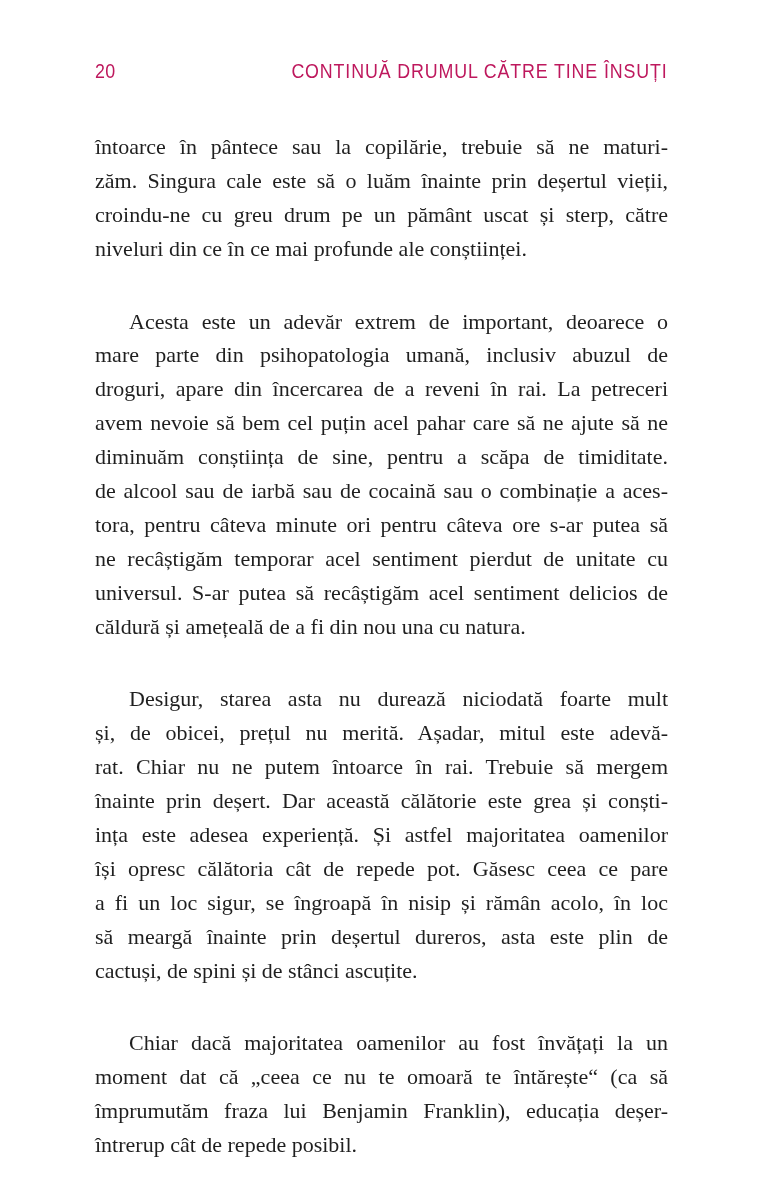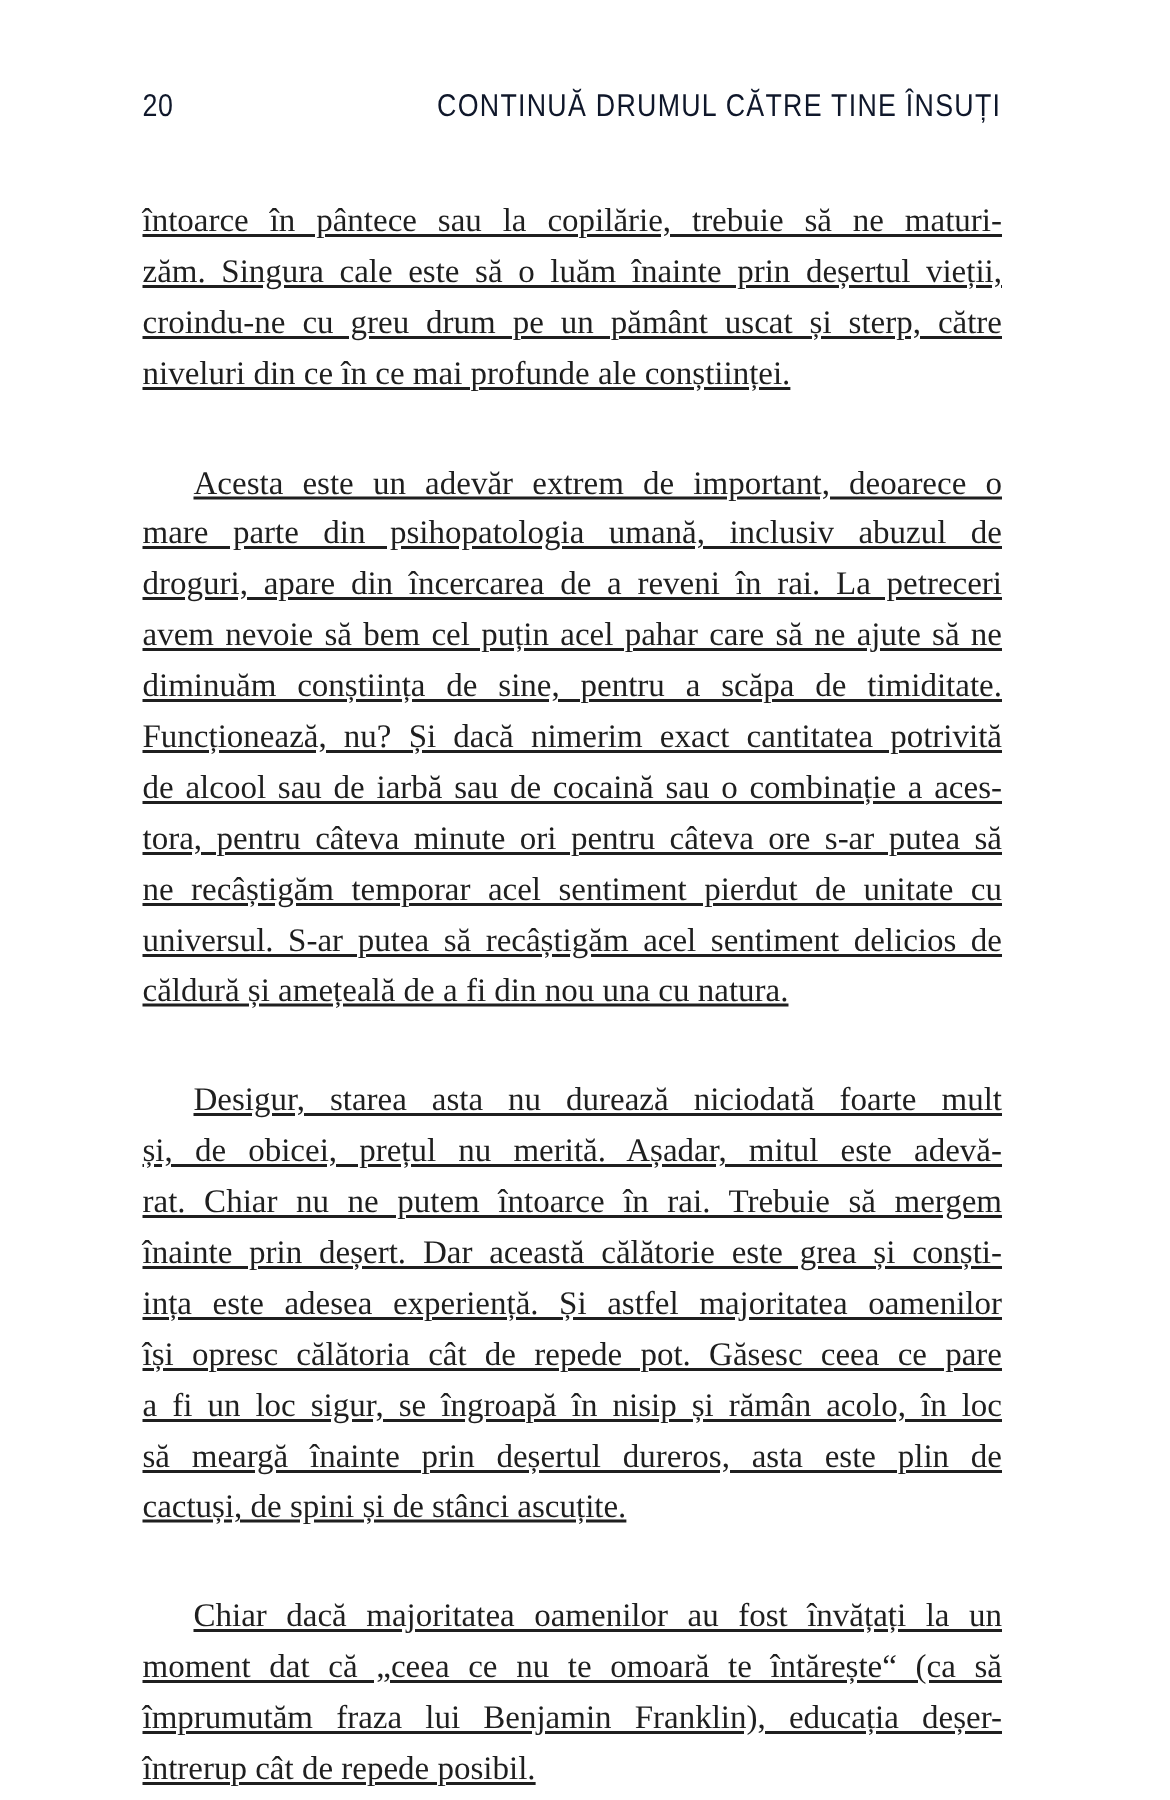--- a/index.html
+++ b/index.html
@@ -19,21 +19,21 @@
   .pagehead {
     position: absolute;
     top: 59px;
     left: 95px;
     width: 573px;
     height: 24px;
     display: flex;
     justify-content: space-between;
     align-items: baseline;
     font-family: "Liberation Sans", "DejaVu Sans", sans-serif;
-    color: #0f172a;
+    color: #be185d;
   }
   .pagenum {
     font-size: 21px;
     line-height: 24px;
     font-weight: 400;
     transform: scaleX(0.85);
     transform-origin: left center;
     letter-spacing: 0.5px;
   }
   .runhead {
@@ -55,21 +55,20 @@
     font-size: 22px;
     line-height: 33.9px;
   }
   .para { margin: 0; padding: 0; }
   .line {
     text-align: justify;
     text-align-last: justify;
     white-space: normal;
     height: 33.9px;
     overflow: visible;
-    text-decoration: underline;
   }
   .line.last { text-align-last: left; }
   .line.indent { text-indent: 34px; margin-top: 39px; }
 </style>
 </head>
 <body>
 
 <div class="page">
 
   <header class="pagehead">
@@ -85,21 +84,20 @@
       <div class="line">croindu-ne cu greu drum pe un pământ uscat și sterp, către</div>
       <div class="line last">niveluri din ce în ce mai profunde ale conștiinței.</div>
     </div>
 
     <div class="para">
       <div class="line indent">Acesta este un adevăr extrem de important, deoarece o</div>
       <div class="line">mare parte din psihopatologia umană, inclusiv abuzul de</div>
       <div class="line">droguri, apare din încercarea de a reveni în rai. La petreceri</div>
       <div class="line">avem nevoie să bem cel puțin acel pahar care să ne ajute să ne</div>
       <div class="line">diminuăm conștiința de sine, pentru a scăpa de timiditate.</div>
-      <div class="line">Funcționează, nu? Și dacă nimerim exact cantitatea potrivită</div>
       <div class="line">de alcool sau de iarbă sau de cocaină sau o combinație a aces-</div>
       <div class="line">tora, pentru câteva minute ori pentru câteva ore s-ar putea să</div>
       <div class="line">ne recâștigăm temporar acel sentiment pierdut de unitate cu</div>
       <div class="line">universul. S-ar putea să recâștigăm acel sentiment delicios de</div>
       <div class="line last">căldură și amețeală de a fi din nou una cu natura.</div>
     </div>
 
     <div class="para">
       <div class="line indent">Desigur, starea asta nu durează niciodată foarte mult</div>
       <div class="line">și, de obicei, prețul nu merită. Așadar, mitul este adevă-</div>

